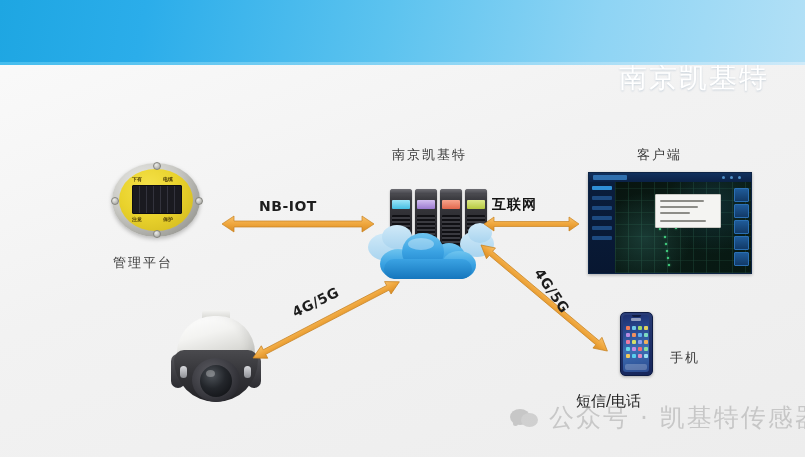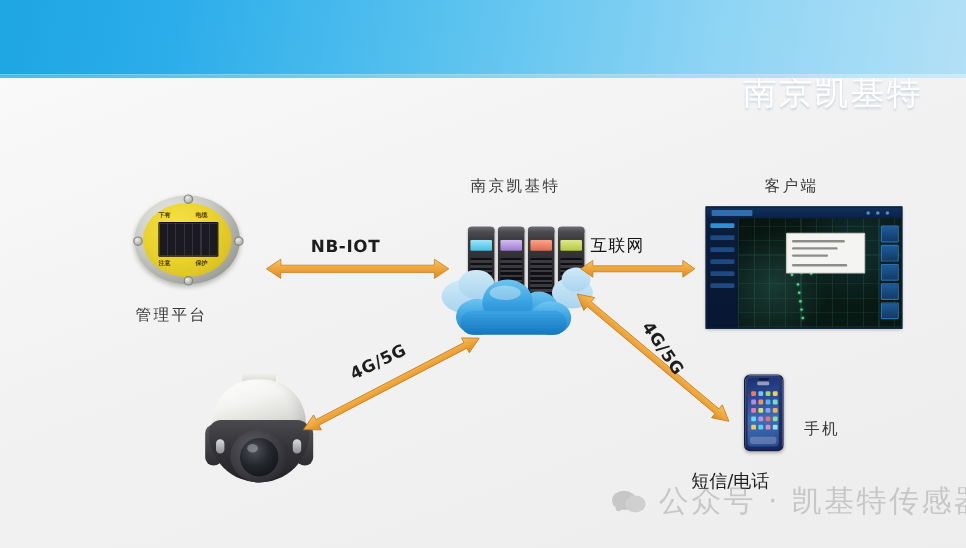--- a/index.html
+++ b/index.html
@@ -157,21 +157,21 @@
   .ph-dock{position:absolute;left:2px;top:49px;width:22px;height:6px;border-radius:2px;background:rgba(255,255,255,.22);}
   #phone-label{left:670px;top:349px;}
   #sms-label{position:absolute;left:576px;top:392px;font-size:15px;font-weight:normal;
     color:#202020;letter-spacing:0px;white-space:nowrap;
     font-family:"DejaVu Sans","Liberation Sans",sans-serif;}
 
   
   .arrow-svg{position:absolute;overflow:visible;}
   .arrow-label{position:absolute;color:#1d1d1d;font-size:14px;font-weight:bold;
     letter-spacing:.5px;white-space:nowrap;font-family:"DejaVu Sans","Liberation Sans",sans-serif;}
-  .arrow-label.cn{font-size:14px;font-weight:normal;color:#141414;letter-spacing:1px;}
+  .arrow-label.cn{font-size:14px;font-weight:bold;color:#141414;letter-spacing:1px;}
 
   #lbl-nbiot{left:259px;top:198px;}
   #lbl-internet{left:492px;top:196px;}
   #lbl-4g5g-left{left:293px;top:305px;transform:rotate(-26deg);transform-origin:left center;}
   #lbl-4g5g-right{left:538px;top:262px;transform:rotate(56deg);transform-origin:left center;}
 
   
   #watermark{position:absolute;left:510px;top:401px;display:flex;align-items:center;gap:9px;
     opacity:.30;}
   #wm-icon{position:relative;width:30px;height:22px;flex:0 0 auto;}

